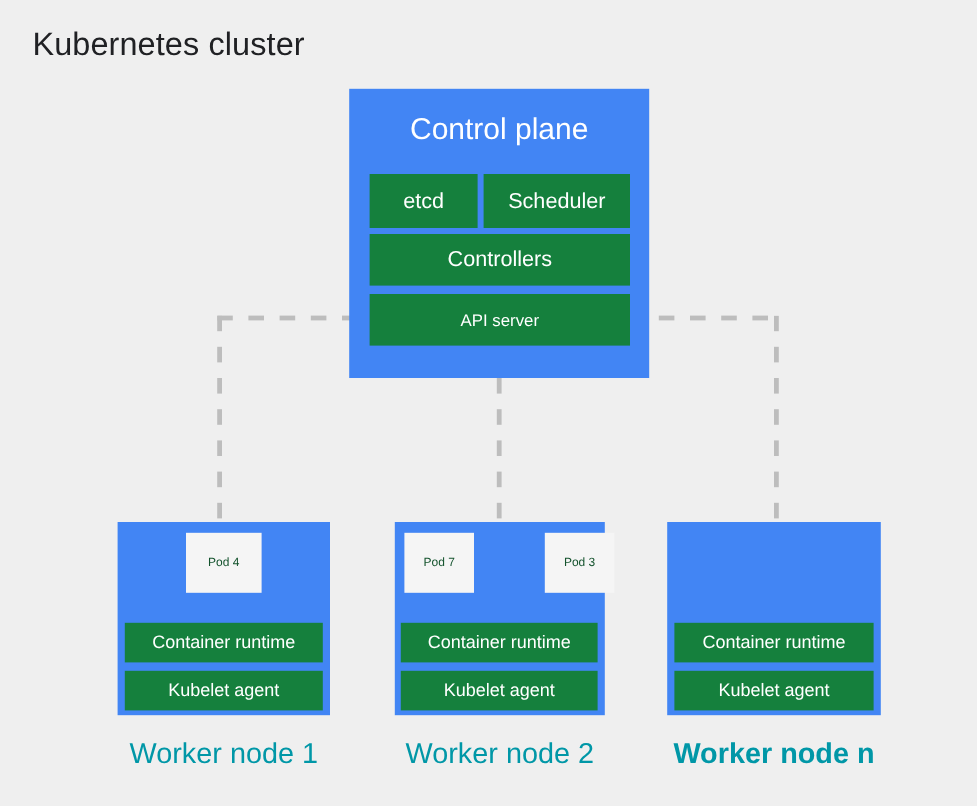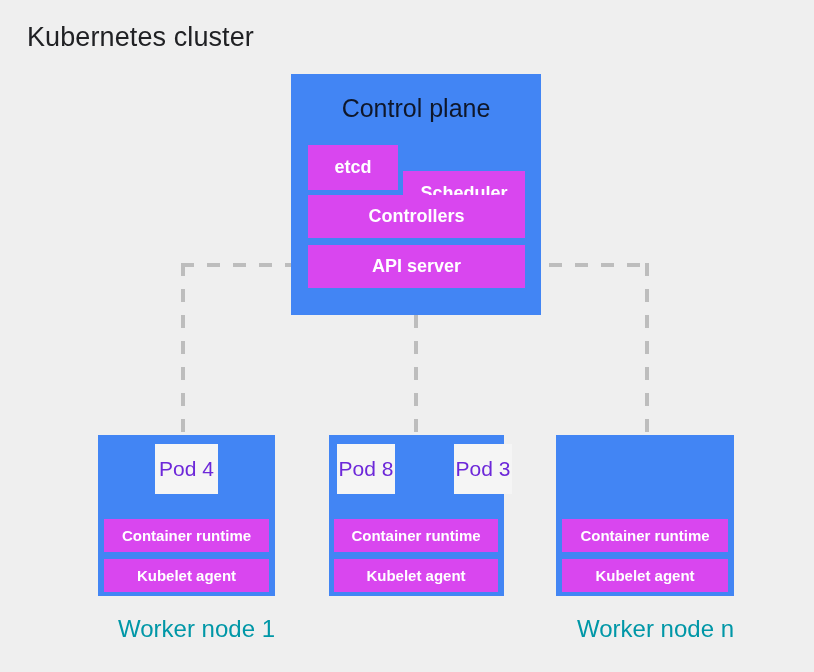--- a/index.html
+++ b/index.html
@@ -47,64 +47,62 @@
     height: 241px;
   }
   #control-plane-title {
     position: absolute;
     left: 0;
     top: 19px;
     width: 250px;
     text-align: center;
     font-size: 25px;
     line-height: 30px;
-    color: #0f172a;
+    color: #ffffff;
     white-space: nowrap;
   }
 
   
   .gray-box {
     position: absolute;
-    background: #d946ef;
+    background: #15803d;
     color: #ffffff;
     display: flex;
     align-items: center;
     justify-content: center;
     box-sizing: border-box;
     white-space: nowrap;
-    font-weight: bold;
   }
   #cp-etcd {
     left: 308px;
     top: 145px;
     width: 90px;
     height: 45px;
     font-size: 18px;
   }
   #cp-scheduler {
     left: 403px;
     top: 145px;
     width: 122px;
     height: 45px;
     font-size: 18px;
-    margin-top: 26px;
   }
   #cp-controllers {
     left: 308px;
     top: 195px;
     width: 217px;
     height: 43px;
     font-size: 18px;
   }
   #cp-api-server {
     left: 308px;
     top: 245px;
     width: 217px;
     height: 43px;
-    font-size: 18px;
+    font-size: 14px;
     text-align: center;
   }
 
   
   .dash-h {
     position: absolute;
     height: 4px;
     background-image: linear-gradient(to right, #bdbdbd 0px, #bdbdbd 13px, rgba(0,0,0,0) 13px, rgba(0,0,0,0) 26px);
     background-size: 26px 4px;
     background-repeat: repeat-x;
@@ -124,25 +122,25 @@
 
   
   #worker-1 { left:  98px; top: 435px; width: 177px; height: 161px; }
   #worker-2 { left: 329px; top: 435px; width: 175px; height: 161px; }
   #worker-n { left: 556px; top: 435px; width: 178px; height: 161px; }
 
   
   .pod-box {
     position: absolute;
     background: #f5f5f5;
-    color: #6d28d9;
+    color: #14532d;
     display: flex;
     align-items: center;
     justify-content: center;
-    font-size: 21px;
+    font-size: 10px;
     box-sizing: border-box;
     white-space: nowrap;
   }
   #pod-w1-a { left: 155px; top: 444px; width: 63px; height: 50px; }
   #pod-w2-a { left: 337px; top: 444px; width: 58px; height: 50px; }
   #pod-w2-b { left: 438px; top: 444px; width: 58px; height: 50px; margin-left: 16px; }
   #pod-wn-a { left: 564px; top: 442px; width: 58px; height: 50px; }
   #pod-wn-b { left: 667px; top: 442px; width: 58px; height: 50px; }
 
   
@@ -152,26 +150,26 @@
   #kb-w2 { left: 334px; top: 559px; width: 164px; height: 33px; font-size: 15px; }
   #rt-wn { left: 562px; top: 519px; width: 166px; height: 33px; font-size: 15px; }
   #kb-wn { left: 562px; top: 559px; width: 166px; height: 33px; font-size: 15px; }
 
   
   .worker-label {
     position: absolute;
     font-size: 24px;
     line-height: 30px;
     color: #0097a7;
-    text-align: right;
+    text-align: center;
     white-space: nowrap;
   }
   #label-w1 { left:  98px; top: 614px; width: 177px; }
   #label-w2 { left: 329px; top: 614px; width: 175px; }
-  #label-wn { left: 556px; top: 614px; width: 178px; }
+  #label-wn { left: 556px; top: 614px; width: 178px; font-weight: bold; }
 </style>
 </head>
 <body>
 
 <div id="canvas">
 
   <div id="page-title">Kubernetes cluster</div>
 
   <div class="dash-h" id="conn-left-h"></div>
   <div class="dash-v" id="conn-left-v"></div>
@@ -187,23 +185,24 @@
   <div class="gray-box" id="cp-controllers">Controllers</div>
   <div class="gray-box" id="cp-api-server">API server</div>
 
   <div class="blue-box" id="worker-1"></div>
   <div class="pod-box" id="pod-w1-a">Pod 4</div>
   <div class="gray-box" id="rt-w1">Container runtime</div>
   <div class="gray-box" id="kb-w1">Kubelet agent</div>
   <div class="worker-label" id="label-w1">Worker node 1</div>
 
   <div class="blue-box" id="worker-2"></div>
-  <div class="pod-box" id="pod-w2-a">Pod 8</div>
+  <div class="pod-box" id="pod-w2-a">Pod 7</div>
   <div class="pod-box" id="pod-w2-b">Pod 3</div>
   <div class="gray-box" id="rt-w2">Container runtime</div>
   <div class="gray-box" id="kb-w2">Kubelet agent</div>
+  <div class="worker-label" id="label-w2">Worker node 2</div>
 
   <div class="blue-box" id="worker-n"></div>
   <div class="gray-box" id="rt-wn">Container runtime</div>
   <div class="gray-box" id="kb-wn">Kubelet agent</div>
   <div class="worker-label" id="label-wn">Worker node n</div>
 
 </div>
 
 </body></html>

